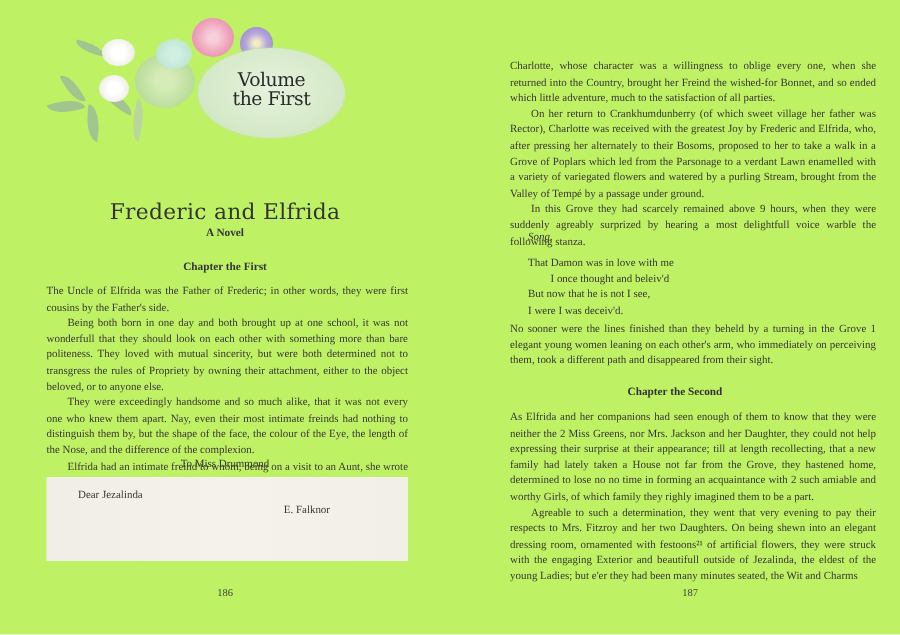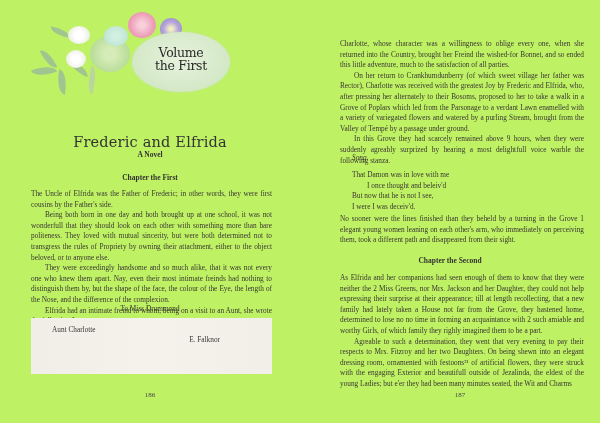--- a/index.html
+++ b/index.html
@@ -102,31 +102,31 @@
       <p class="noindent">The Uncle of Elfrida was the Father of Frederic; in other words, they were first cousins by the Father's side.</p>
       <p>Being both born in one day and both brought up at one school, it was not wonderfull that they should look on each other with something more than bare politeness. They loved with mutual sincerity, but were both determined not to transgress the rules of Propriety by owning their attachment, either to the object beloved, or to anyone else.</p>
       <p>They were exceedingly handsome and so much alike, that it was not every one who knew them apart. Nay, even their most intimate freinds had nothing to distinguish them by, but the shape of the face, the colour of the Eye, the length of the Nose, and the difference of the complexion.</p>
       <p>Elfrida had an intimate freind to whom, being on a visit to an Aunt, she wrote the following Letter:</p>
     </div>
 
     <div class="addressee">To Miss Drummond</div>
 
     <div class="letter-box"></div>
     <div class="letter">
-      <div class="greet">Aunt Charlotte</div>
+      <div class="greet">Dear Jezalinda</div>
       <div class="sign">E. Falknor</div>
     </div>
 
     <div class="page-num pn-left">186</div>
   </div>
 
   <div class="page page-right"></div>
 
   <div class="body-text right-body-1">
-    <p class="noindent">Charlotte, whose character was a willingness to oblige every one, when she returned into the Country, brought her Freind the wished-for Bonnet, and so ended this little adventure, much to the satisfaction of all parties.</p>
+    <p class="noindent">Charlotte, whose character was a willingness to oblige every one, when she returned into the Country, brought her Freind the wished-for Bonnet, and so ended which little adventure, much to the satisfaction of all parties.</p>
     <p>On her return to Crankhumdunberry (of which sweet village her father was Rector), Charlotte was received with the greatest Joy by Frederic and Elfrida, who, after pressing her alternately to their Bosoms, proposed to her to take a walk in a Grove of Poplars which led from the Parsonage to a verdant Lawn enamelled with a variety of variegated flowers and watered by a purling Stream, brought from the Valley of Tempé by a passage under ground.</p>
     <p>In this Grove they had scarcely remained above 9 hours, when they were suddenly agreably surprized by hearing a most delightfull voice warble the following stanza.</p>
   </div>
 
   <div class="song-label">Song.</div>
 
   <div class="poem">
     <div>That Damon was in love with me</div>
     <div class="indent">I once thought and beleiv'd</div>
     <div>But now that he is not I see,</div>

